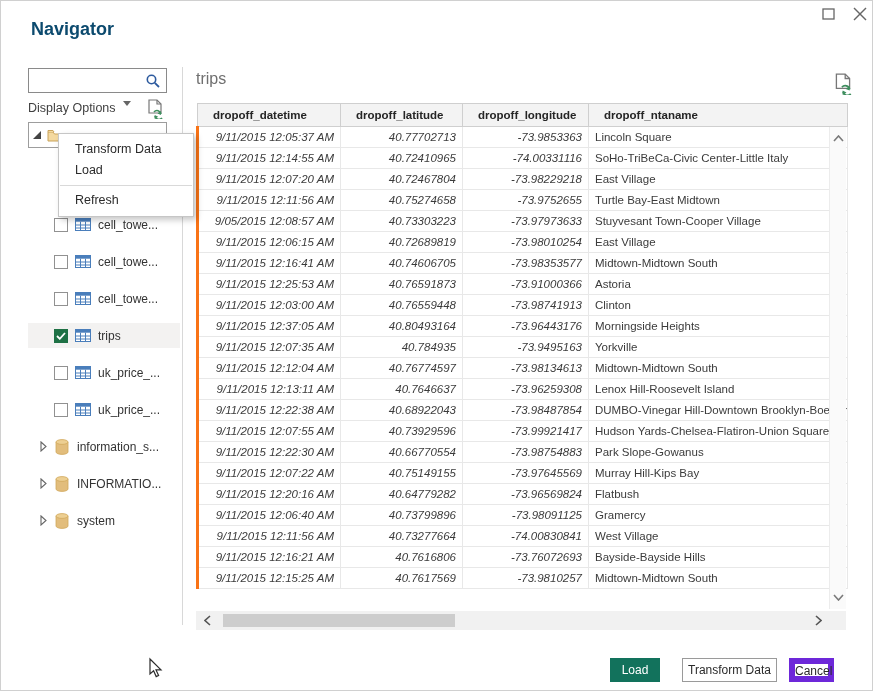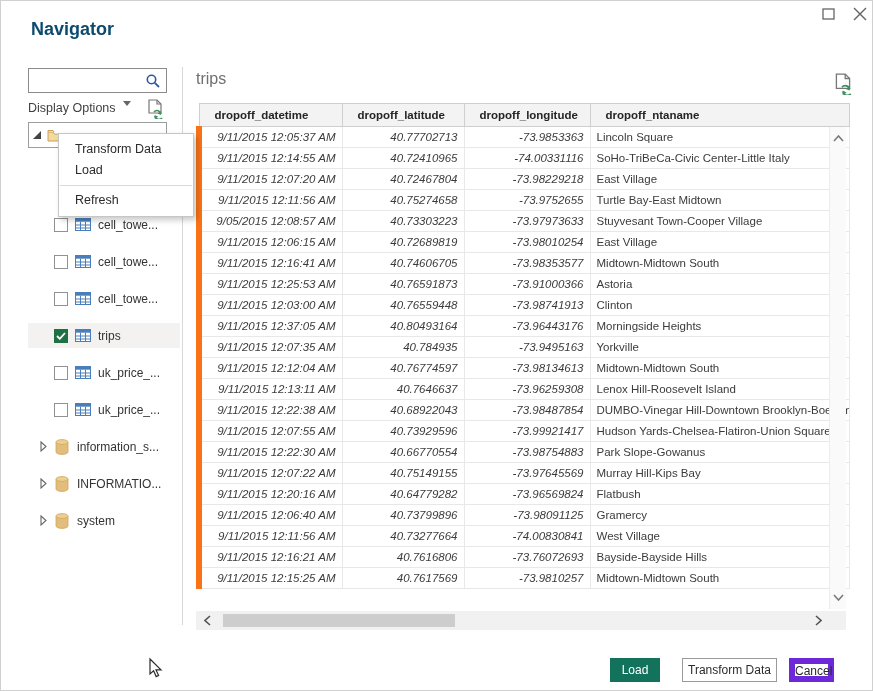--- a/index.html
+++ b/index.html
@@ -45,21 +45,21 @@
   .menu-sep { border-top:1px solid #d9d9d9; margin:4px 1px; }
 
   
   .preview-title { position:absolute; left:195px; top:69px; font-size:16px; color:#6f6f6f; }
   .refresh-doc-right { position:absolute; left:832px; top:72px; }
   .preview-table { position:absolute; left:195px; top:102px; width:650px; border-collapse:collapse; table-layout:fixed; background:#fff; }
   .preview-table th { background:#f3f3f3; border:1px solid #cfcfcf; border-left:none; font-size:11.5px; font-weight:bold; color:#252525; text-align:left; padding:4px 15px; height:23px; white-space:nowrap; overflow:hidden; }
   .preview-table th:first-child { border-left:1px solid #cfcfcf; }
   .preview-table td { border-right:1px solid #e8e8e8; border-bottom:1px solid #e8e8e8; font-size:11.5px; color:#3b3b3b; padding:2px 6px; height:21px; white-space:nowrap; overflow:hidden; }
   .preview-table td.num { text-align:right; font-style:italic; }
-  .preview-table tr td:first-child { border-left:6px solid #f97316; }
+  .preview-table tr td:first-child { border-left:3px solid #f97316; }
 
   
   .vscroll { position:absolute; left:828px; top:126px; width:17px; height:482px; background:#fafafa; border-left:1px solid #ececec; z-index:5; }
   .vscroll .up { position:absolute; top:8px; left:3px; }
   .vscroll .down { position:absolute; bottom:8px; left:3px; }
   .hscroll { position:absolute; left:195px; top:610px; width:650px; height:19px; background:#f1f1f1; z-index:5; }
   .hscroll .left { position:absolute; left:8px; top:4px; }
   .hscroll .right { position:absolute; right:24px; top:4px; }
   .hscroll .thumb { position:absolute; left:27px; top:3px; width:232px; height:13px; background:#cdcdcd; }
 

